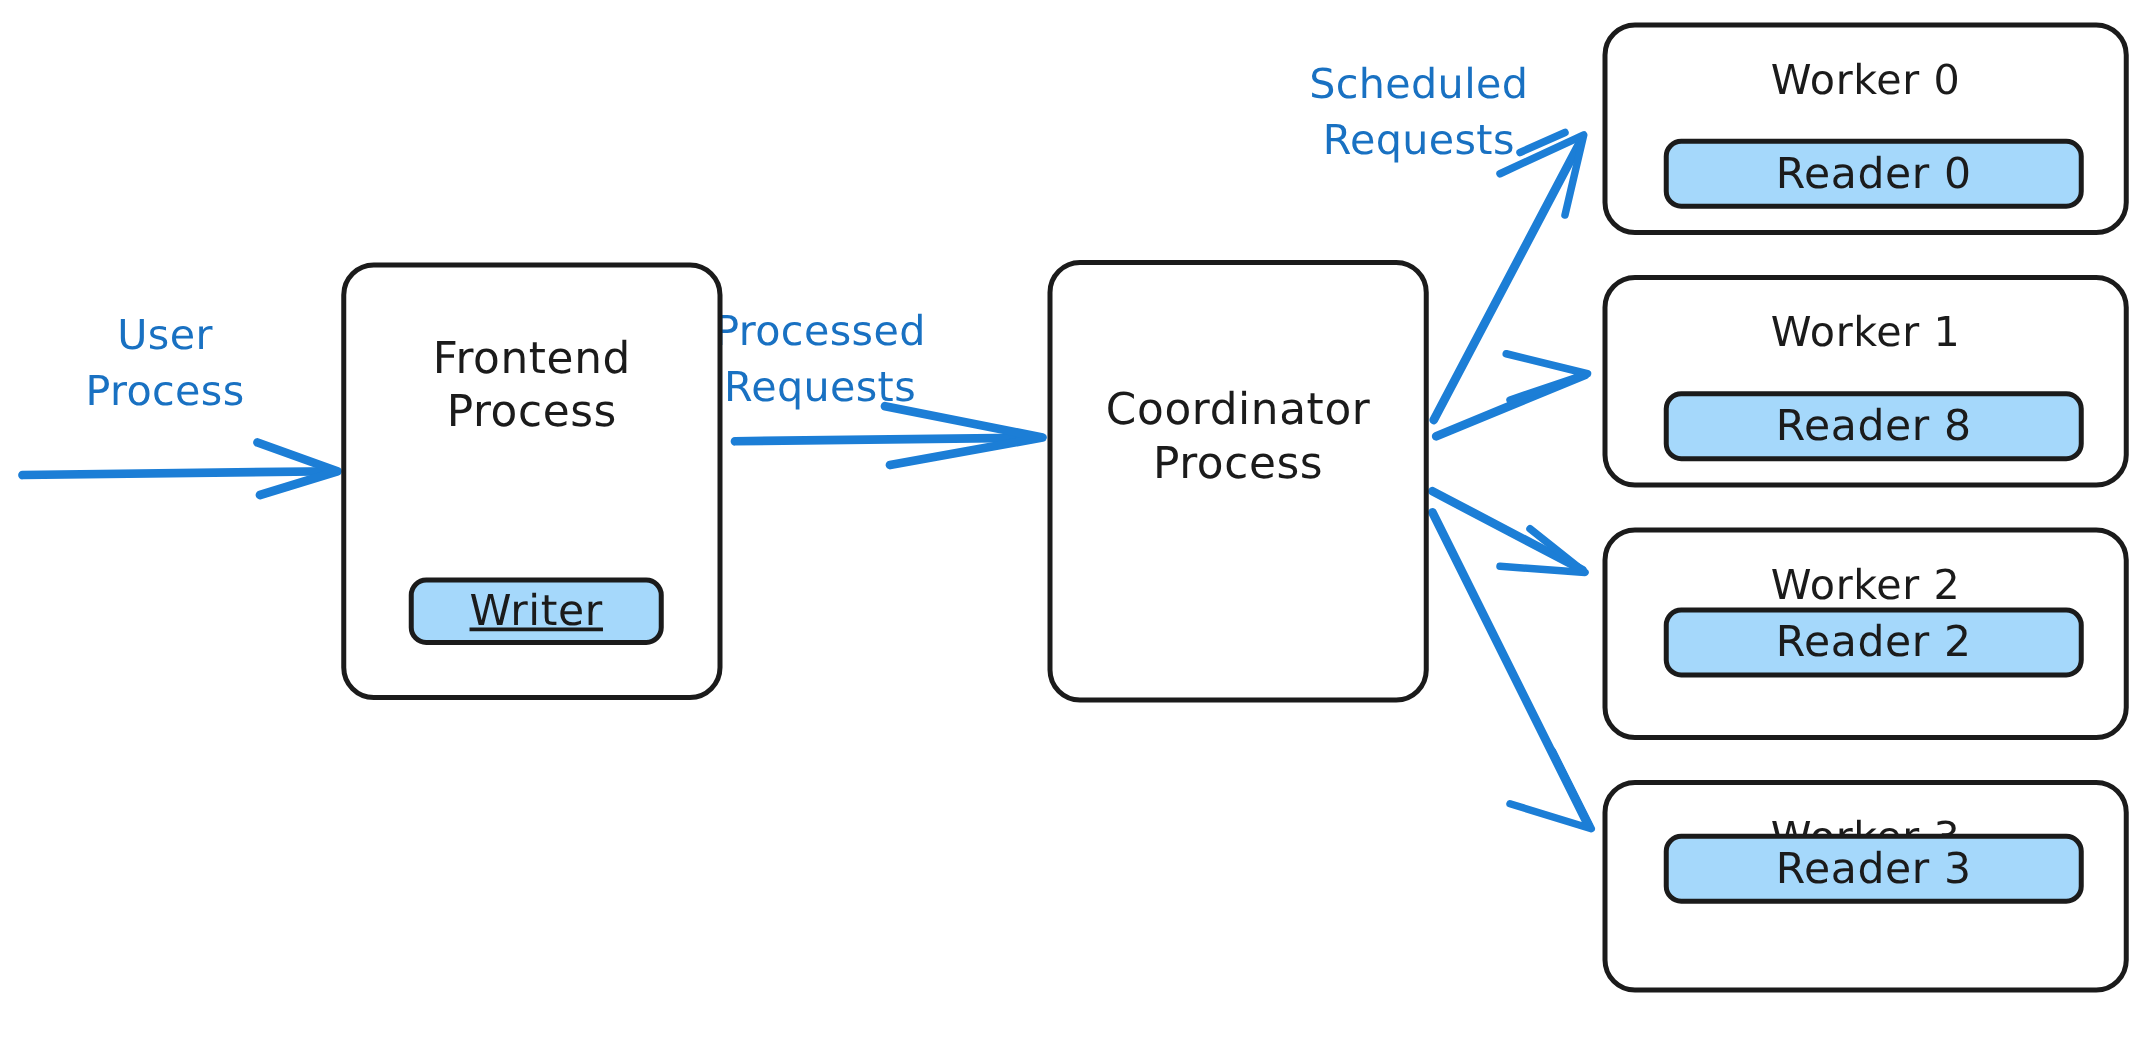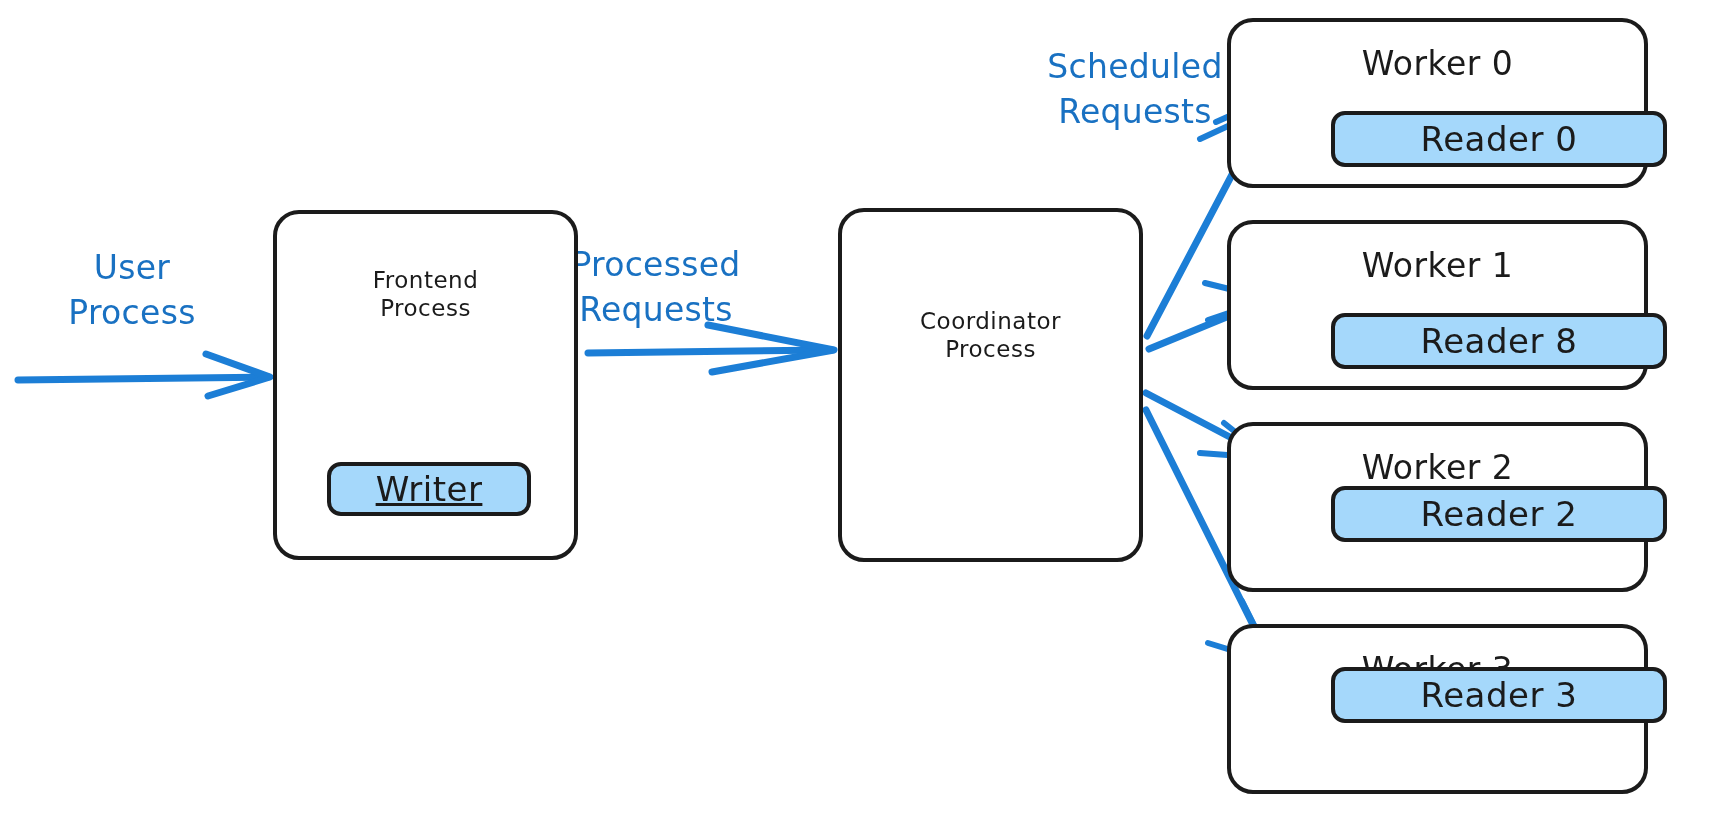--- a/index.html
+++ b/index.html
@@ -34,21 +34,21 @@
     border: 4px solid #1b1b1b;
     border-radius: 26px;
   }
   .node-title {
     position: absolute;
     left: 0;
     right: 0;
     text-align: center;
     color: #1b1b1b;
     font-family: "DejaVu Sans", sans-serif;
-    font-size: 23px;
+    font-size: 35px;
     line-height: 1.22;
     letter-spacing: 0.5px;
     white-space: pre-line;
   }
   .chip {
     position: absolute;
     box-sizing: border-box;
     background: #a5d8fb;
     border: 4px solid #1b1b1b;
     border-radius: 14px;
@@ -75,21 +75,21 @@
   
   #node-frontend { left: 273px; top: 210px; width: 305px; height: 350px; }
   #node-frontend .node-title { top: 52px; }
   #chip-writer { left: 327px; top: 462px; width: 204px; height: 54px; text-decoration: underline; }
 
   
   #node-coordinator { left: 838px; top: 208px; width: 305px; height: 354px; }
   #node-coordinator .node-title { top: 95px; }
 
   
-  .worker { left: 1227px; width: 421px; height: 170px; }
+  .worker { left: 1282px; width: 421px; height: 170px; }
   .worker .node-title { top: 22px; font-size: 33px; }
   .worker-chip { left: 1331px; width: 336px; height: 56px; }
 
   #node-worker-0 { top: 18px; }
   #chip-reader-0 { top: 111px; }
   #node-worker-1 { top: 220px; }
   #chip-reader-1 { top: 313px; }
   #node-worker-2 { top: 422px; }
   #chip-reader-2 { top: 486px; }
   #node-worker-3 { top: 624px; }

